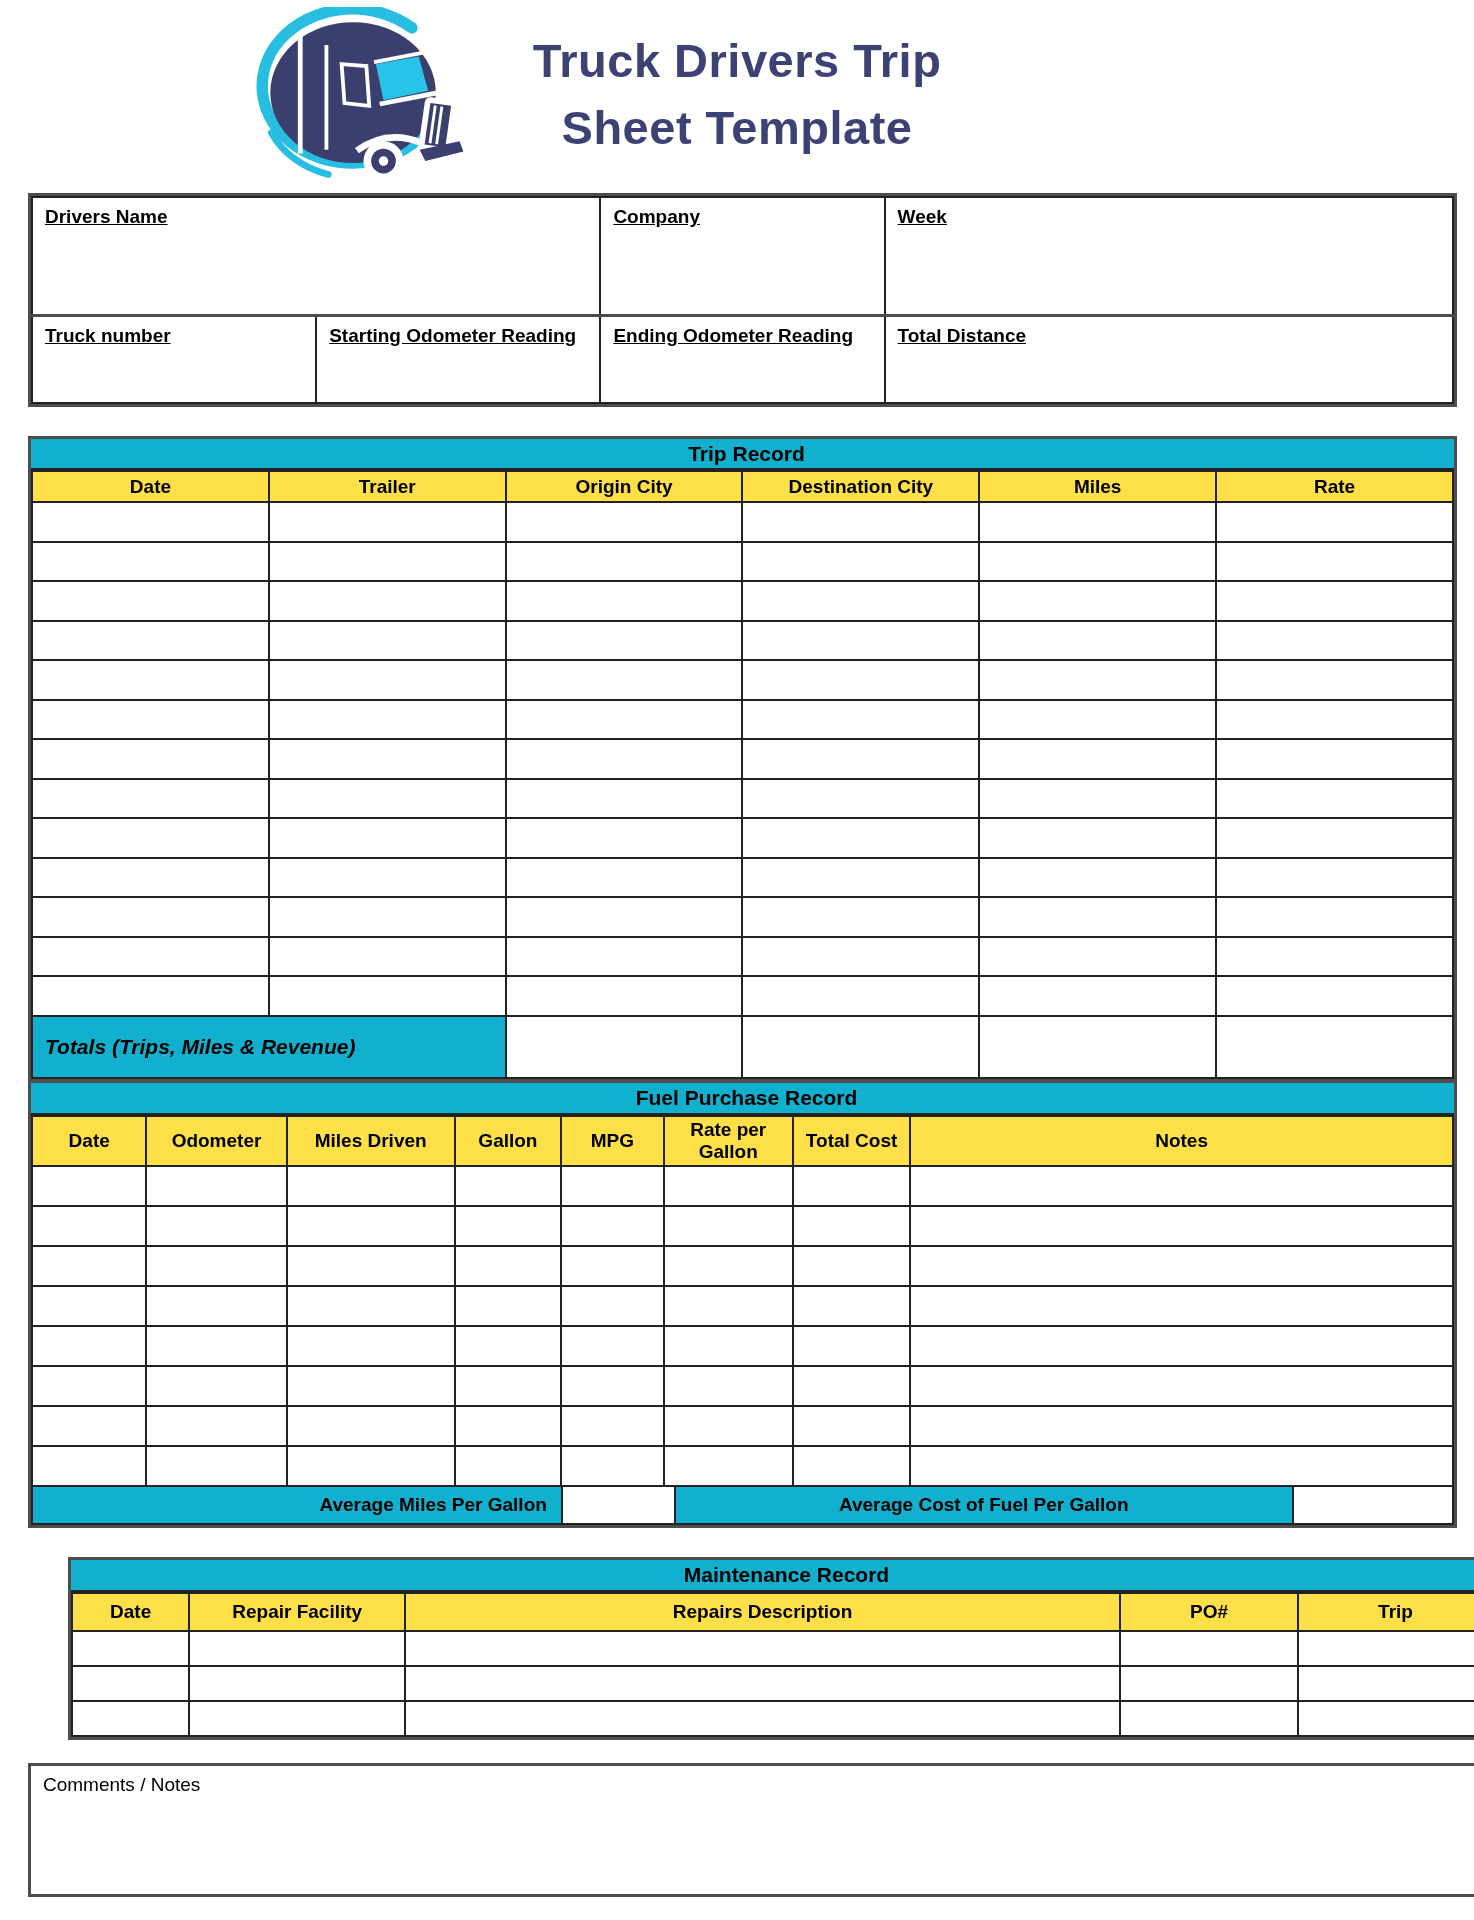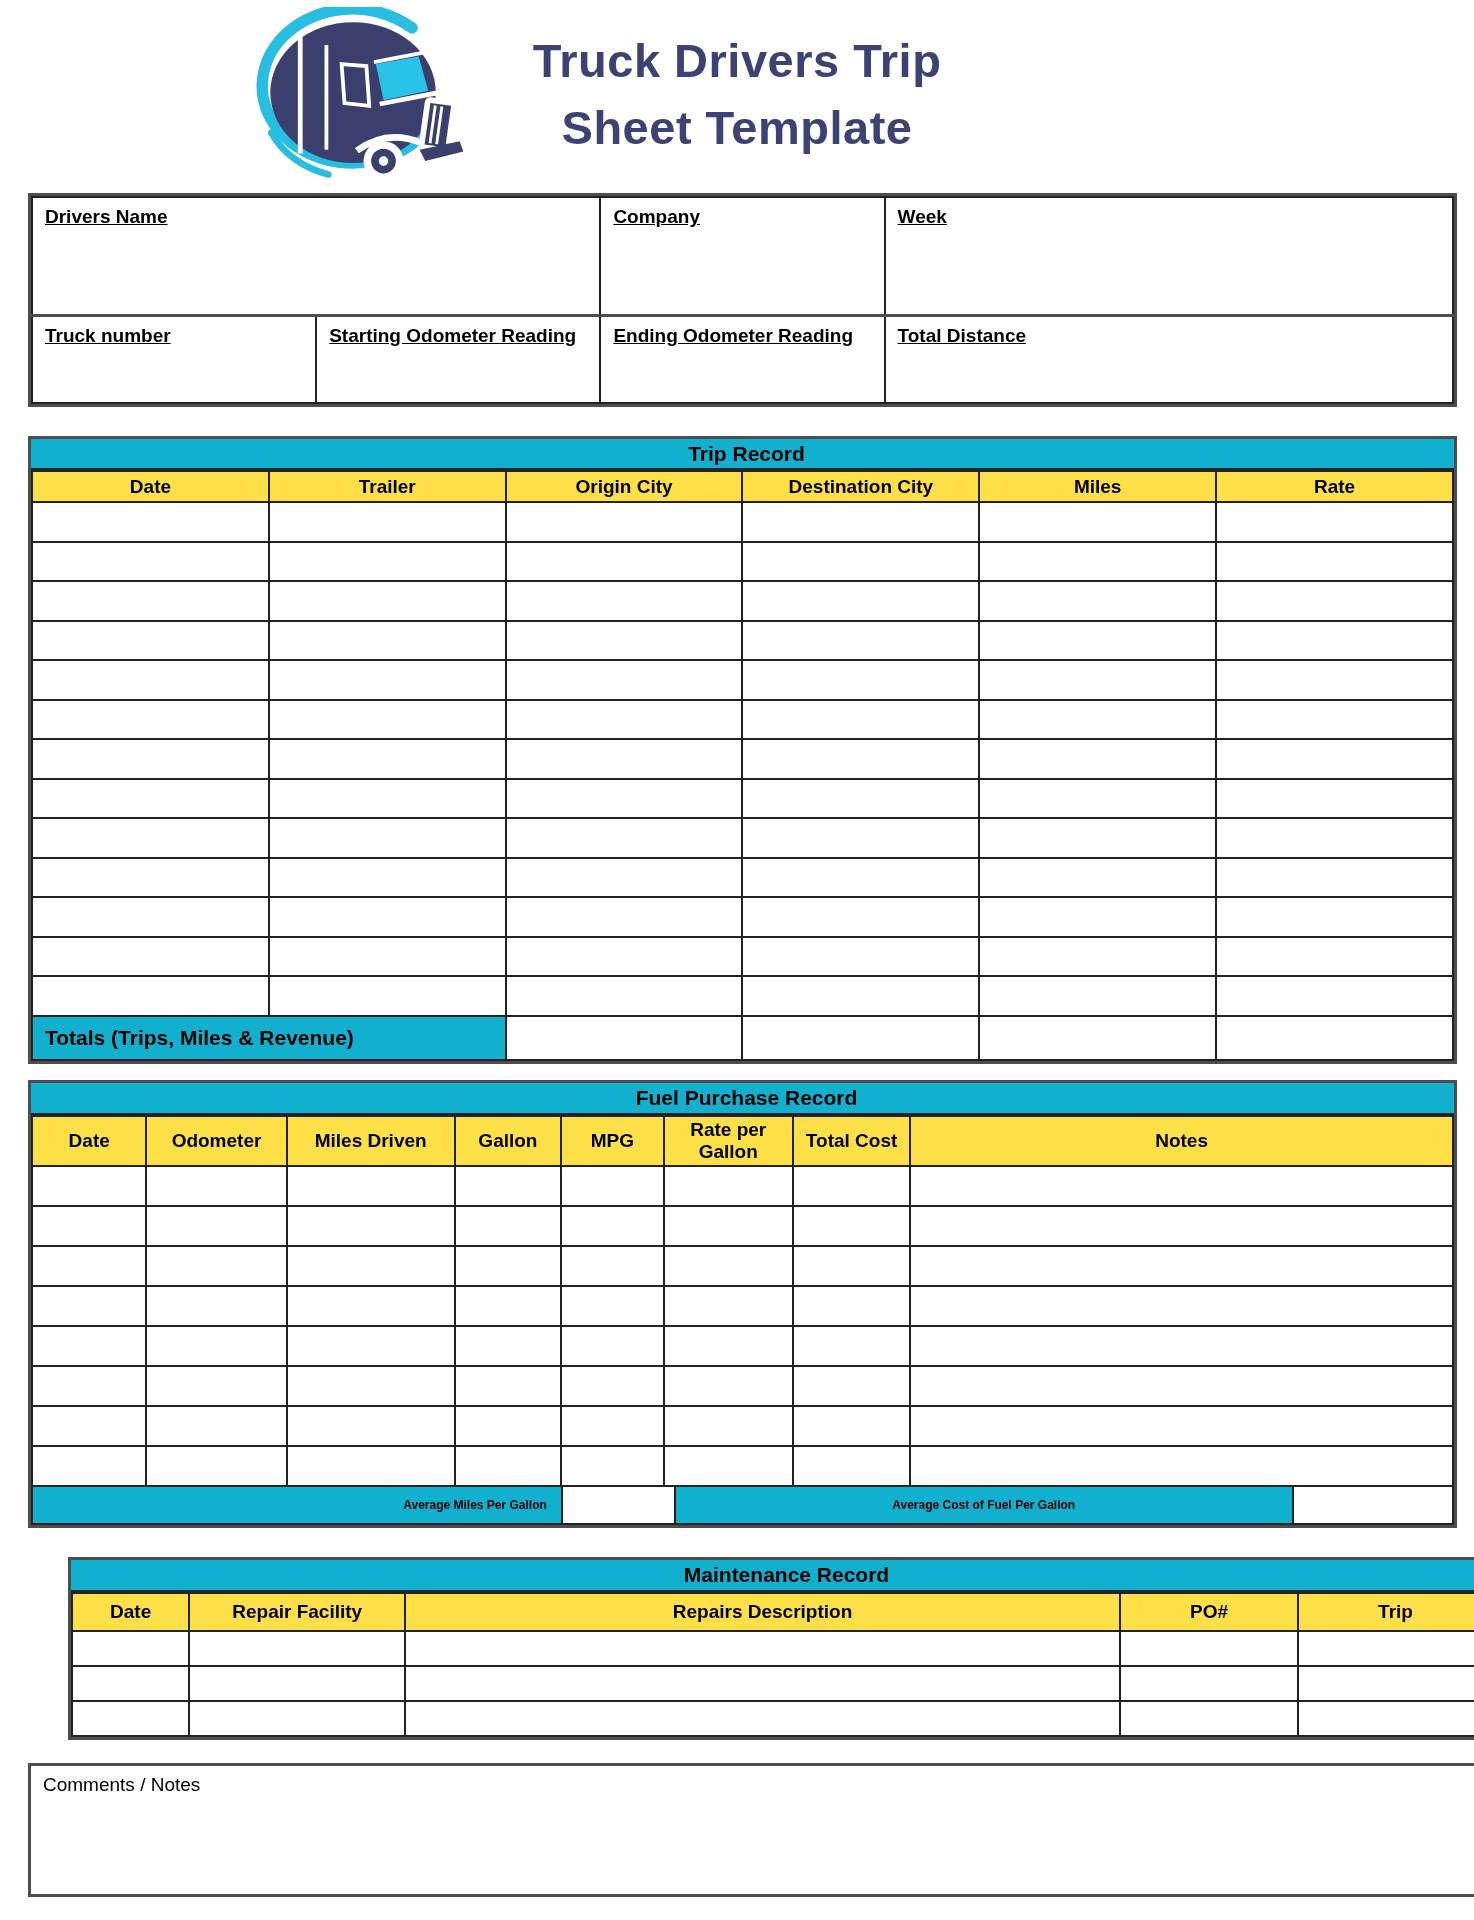--- a/index.html
+++ b/index.html
@@ -30,30 +30,30 @@
 
   
   .info-table td { vertical-align:top; font-weight:bold; font-size:19px;
                    padding:8px 12px;text-decoration:underline; }
   .info-table tr.r1 td { height:118px; border-bottom:3px solid #4d4d4d; }
   .info-table tr.r2 td { height:88px; }
 
   
   .trip-head th { height:31px; }
   .trip-body td { height:39.5px; }
-  .trip-totals td { height:44px; }
+  .trip-totals td { height:62px;font-style:italic; }
   .totals-label { background:#10b0ce; font-weight:bold; font-size:21px;
                   text-align:left; padding-left:12px; }
 
   
   .fuel-head th { height:50px; font-size:19px; line-height:1.15; padding:0 2px; }
   .fuel-body td { height:40px; }
   .fuel-footer { display:flex; height:36px; }
   .fuel-footer .seg { box-sizing:border-box; display:flex; align-items:center; height:100%; }
-  .seg.cyan-seg { background:#10b0ce; font-weight:bold; font-size:12px; }
+  .seg.cyan-seg { background:#10b0ce; font-weight:bold; font-size:19px; }
   .seg.white-seg { background:#fff; border-left:2px solid #222; border-right:2px solid #222; }
   .seg.right-al { justify-content:flex-end; padding-right:14px; }
   .seg.center-al { justify-content:center; }
 
   
   .maint-head th { height:38px; }
   .maint-body td { height:35px; }
 
   
   .comments-box { border:3px solid #4d4d4d; height:112px; background:#fff;

